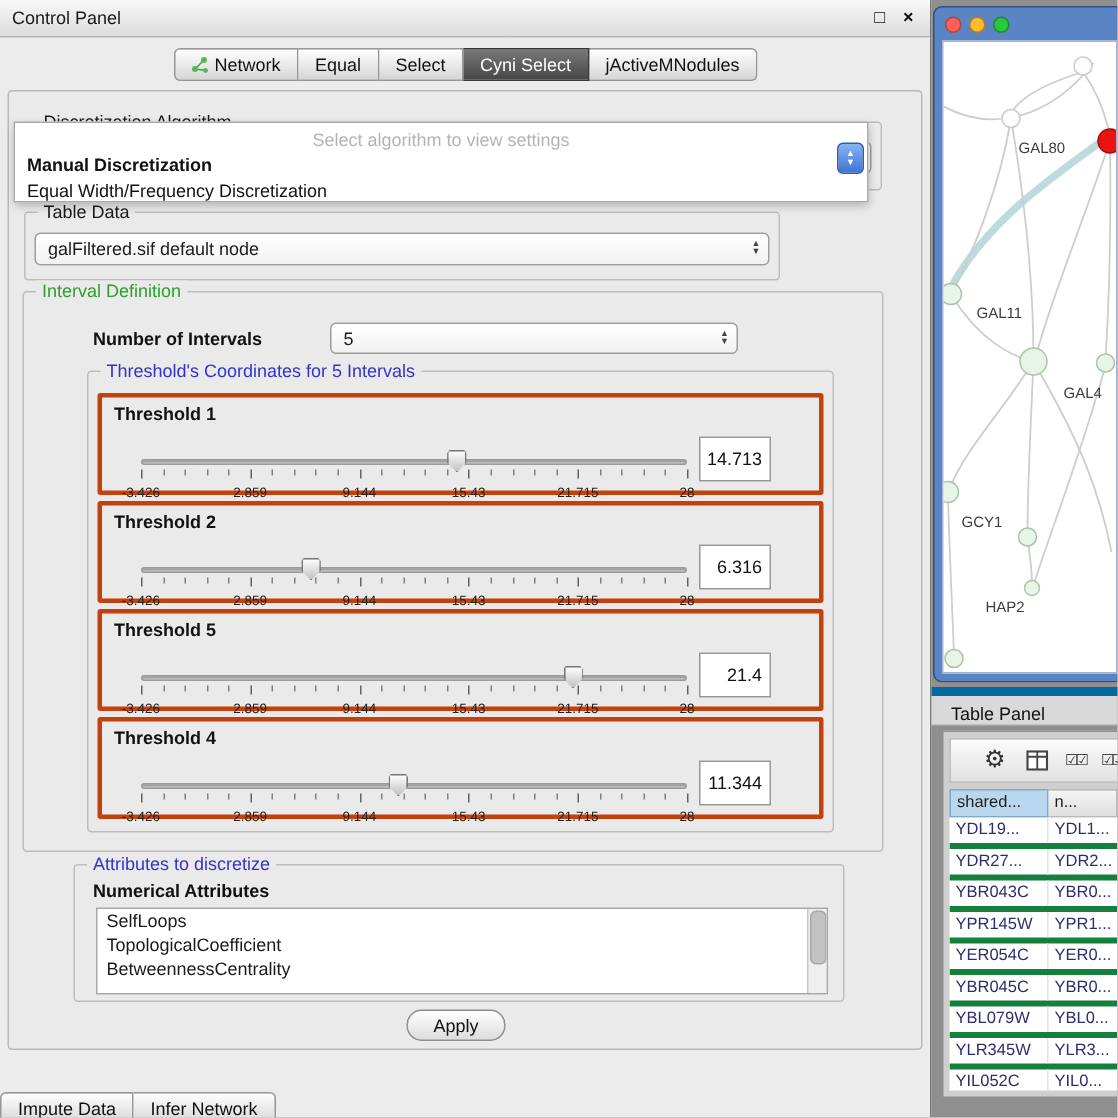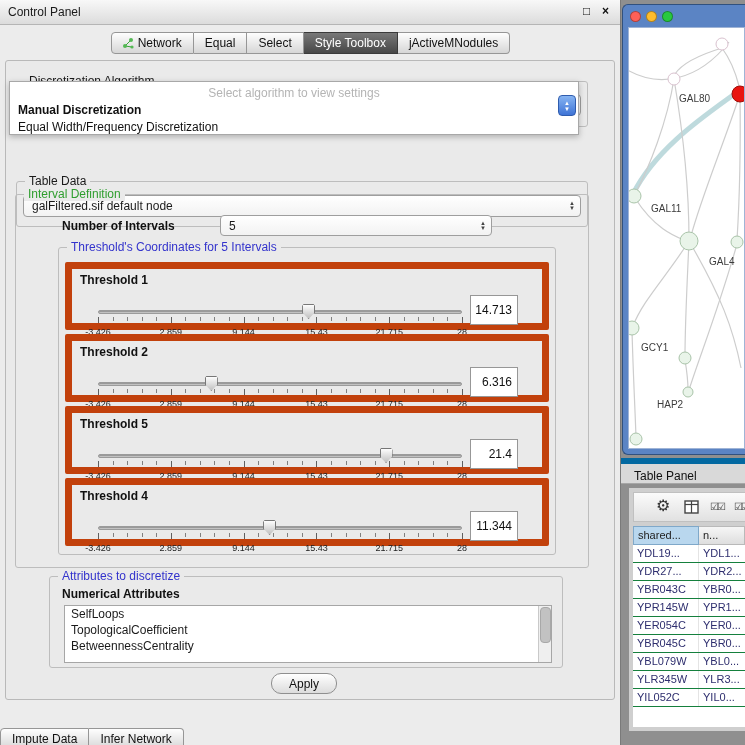--- a/index.html
+++ b/index.html
@@ -53,28 +53,28 @@
               box-shadow:0 2px 6px rgba(0,0,0,.25);z-index:20;box-sizing:border-box;}
   .popup-placeholder{text-align:center;color:#b4b4b4;font-size:12px;margin-top:4px;}
   .popup-option{font-size:12px;color:#111;padding-left:8px;margin-top:3px;line-height:14px;}
   .popup-option.bold{font-weight:bold;}
   #algo-stepper{left:552px;top:34px;width:18px;height:21px;z-index:30;border-radius:4px;
                 background:linear-gradient(#86b4f2,#3f74d6);border:1px solid #2f5cae;box-sizing:border-box;
                 display:flex;flex-direction:column;align-items:center;justify-content:center;}
   #algo-stepper .bs-arr{color:#fff;font-size:6px;line-height:6px;}
 
   
-  #tabledata-group{left:10px;top:80px;width:572px;height:46px;margin-top:40px;}
+  #tabledata-group{left:10px;top:80px;width:504px;height:46px;}
 
   
   #interval-group{left:9px;top:133px;width:574px;height:374px;}
   .num-label{position:absolute;left:46px;top:24px;font-size:12px;font-weight:bold;color:#111;}
   #thresholds-group{position:absolute;left:42px;top:52px;width:498px;height:308px;}
 
-  .threshold-panel{position:absolute;left:6px;width:484px;height:68px;border:7px solid #c2410c;
+  .threshold-panel{position:absolute;left:6px;width:484px;height:68px;border:3px solid #c2410c;
                    border-radius:2px;background:#eaeaea;box-sizing:border-box;}
   .th-label{position:absolute;left:8px;top:4px;font-size:12px;font-weight:bold;color:#111;}
   .slider{position:absolute;left:26px;top:32px;width:364px;height:36px;}
   .track{position:absolute;left:0;right:0;top:9px;height:4px;background:#c7c7c7;border:1px solid #9b9b9b;
          border-radius:2px;box-sizing:border-box;box-shadow:inset 0 1px 1px rgba(0,0,0,.25);}
   .thumb{position:absolute;top:3px;width:13px;height:15px;background:linear-gradient(#fdfdfd,#c2c2c2);
          border:1px solid #777;box-sizing:border-box;
          clip-path:polygon(12% 0,88% 0,100% 14%,100% 55%,50% 100%,0 55%,0 14%);}
   .ticks{position:absolute;left:0;right:0;top:16px;height:8px;}
   .tick{position:absolute;top:0;width:1px;height:4px;background:#808080;}
@@ -126,21 +126,21 @@
   .tb-icon.cols{left:50px;top:7px;}
   .tb-icon.checks{left:76px;font-size:10px;letter-spacing:-2px;top:8px;color:#444;}
   .tb-icon.checks.c2{left:100px;}
   #tw-header{left:4px;top:38px;right:0;height:19px;display:flex;}
   .hc{font-size:11px;line-height:17px;padding-left:4px;box-sizing:border-box;color:#222;
       background:linear-gradient(#f6f6f6,#dedede);border:1px solid #b9b9b9;white-space:nowrap;overflow:hidden;}
   .hc.selected{background:var(--selected-header);border-color:#7fa8c9;}
   .hc:first-child{width:66px;}
   .hc:last-child{flex:1;border-left:none;}
   #tw-rows{left:4px;top:57px;right:0;bottom:4px;background:#fff;overflow:hidden;}
-  .trow{display:flex;height:17px;line-height:17px;font-size:11px;color:#2e2e6e;border-bottom:1px solid #15803d;}
+  .trow{display:flex;height:17px;line-height:17px;font-size:11px;color:#2e2e6e;border-bottom:4px solid #15803d;}
   .trow .c1{width:66px;padding-left:4px;box-sizing:border-box;border-right:1px solid #e4e4e4;
             white-space:nowrap;overflow:hidden;}
   .trow .c2{flex:1;padding-left:4px;white-space:nowrap;overflow:hidden;}
 </style>
 </head>
 <body>
 
 <div id="control-panel" class="abs">
 
   <div id="titlebar" class="abs">
@@ -160,21 +160,21 @@
       </svg>
       <span>Network</span>
     </div>
     <div class="tab">
       <span>Equal</span>
     </div>
     <div class="tab">
       <span>Select</span>
     </div>
     <div class="tab active">
-      <span>Style Toolbox</span>
+      <span>Cyni Select</span>
     </div>
     <div class="tab">
       <span>jActiveMNodules</span>
     </div>
   </div>
 
   <div id="inner" class="abs">
 
     <div id="algo-group" class="abs group">
       <span class="group-title black">Discretization Algorithm</span>

